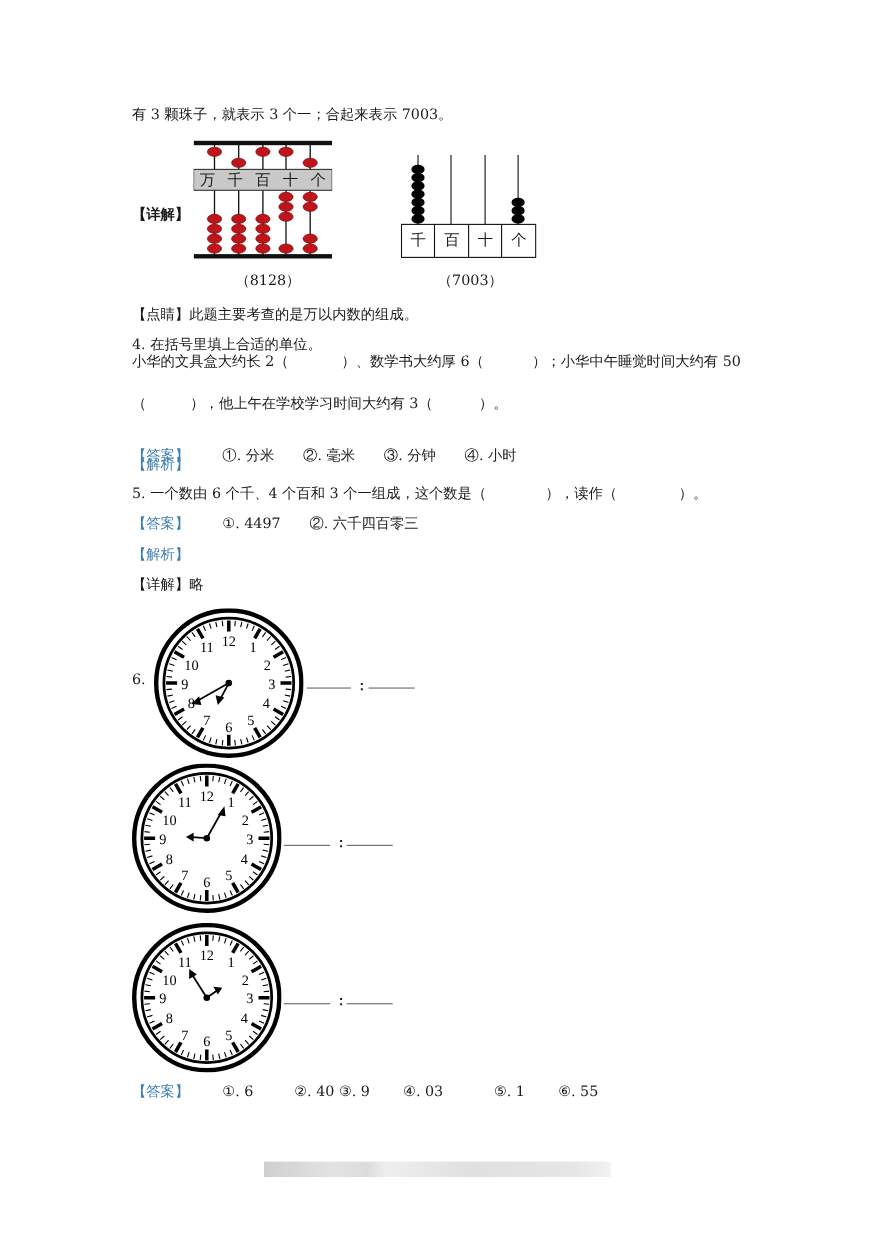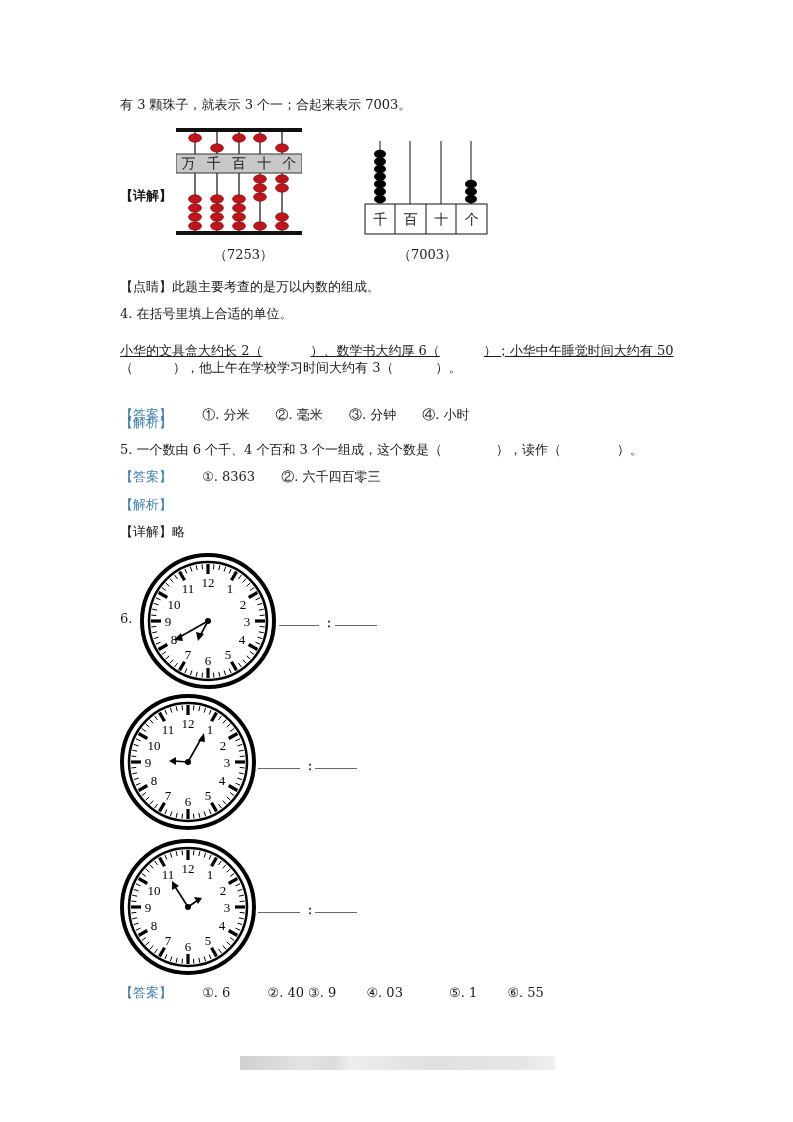--- a/index.html
+++ b/index.html
@@ -72,21 +72,21 @@
     </g>
   </svg>
   <div class="abs" style="left:0; top:28px; width:126px; height:19px; display:flex; justify-content:space-around; align-items:center; font-family:'DejaVu Sans',sans-serif; font-size:14px;">
     <span>万</span>
     <span>千</span>
     <span>百</span>
     <span>十</span>
     <span>个</span>
   </div>
 </div>
-<div class="abacus-label" style="left:214px; top:246px;">（7253）</div>
+<div class="abacus-label" style="left:214px; top:246px;">（8128）</div>
 
 <div class="abs" style="left:364px; top:141px; width:124px; height:94px;">
   <svg width="124" height="94" viewBox="0 0 124 94">
     <g stroke="#111" stroke-width="1">
       <line x1="16" y1="0" x2="16" y2="63"></line>
       <line x1="46" y1="0" x2="46" y2="63"></line>
       <line x1="77" y1="0" x2="77" y2="63"></line>
       <line x1="107" y1="0" x2="107" y2="63"></line>
     </g>
     <g fill="#000">
@@ -113,41 +113,41 @@
     <span style="flex:1;text-align:center;line-height:30px;">百</span>
     <span style="flex:1;text-align:center;line-height:30px;">十</span>
     <span style="flex:1;text-align:center;line-height:30px;">个</span>
   </div>
 </div>
 <div class="abacus-label" style="left:398px; top:246px;">（7003）</div>
 
 <div class="line" style="top:278px;">【点睛】此题主要考查的是万以内数的组成。</div>
 
 <div class="line" style="top:305px;">4.  在括号里填上合适的单位。</div>
-<div class="line" style="top:342px;text-decoration:underline;">
+<div class="line" style="top:321px;">
   <span>小华的文具盒大约长 2（</span><span class="paren-gap" style="width:48px;"></span><span>）、数学书大约厚 6（</span><span class="paren-gap" style="width:44px;"></span><span>）；小华中午睡觉时间大约有 50</span>
 </div>
 <div class="line" style="top:359px;">
   <span>（</span><span class="paren-gap" style="width:40px;"></span><span>），他上午在学校学习时间大约有 3（</span><span class="paren-gap" style="width:42px;"></span><span>）。</span>
 </div>
 <div class="line" style="top:387px;">
   <span class="blue">【答案】</span>
   <span class="ans-item" style="margin-left:26px;">①. 分米</span>
   <span class="ans-item" style="margin-left:22px;">②. 毫米</span>
   <span class="ans-item" style="margin-left:22px;margin-top:19px;">③. 分钟</span>
   <span class="ans-item" style="margin-left:22px;">④. 小时</span>
 </div>
 <div class="line blue" style="top:414px;">【解析】</div>
 
 <div class="line" style="top:441px;">
   <span>5.  一个数由 6 个千、4 个百和 3 个一组成，这个数是（</span><span class="paren-gap" style="width:54px;"></span><span>），读作（</span><span class="paren-gap" style="width:56px;"></span><span>）。</span>
 </div>
 <div class="line" style="top:468px;">
   <span class="blue">【答案】</span>
-  <span class="ans-item" style="margin-left:26px;">①. 8363</span>
+  <span class="ans-item" style="margin-left:26px;">①. 4497</span>
   <span class="ans-item" style="margin-left:22px;">②. 六千四百零三</span>
 </div>
 <div class="line blue" style="top:496px;">【解析】</div>
 <div class="line" style="top:523px;">【详解】略</div>
 
 <div class="line" style="top:610px;">6.</div>
 
 <div class="clock-wrap" style="left:140px; top:553px;">
   <svg width="136" height="136" viewBox="-68 -68 136 136">
     <circle r="66" fill="#fff" stroke="#000" stroke-width="4"></circle>

